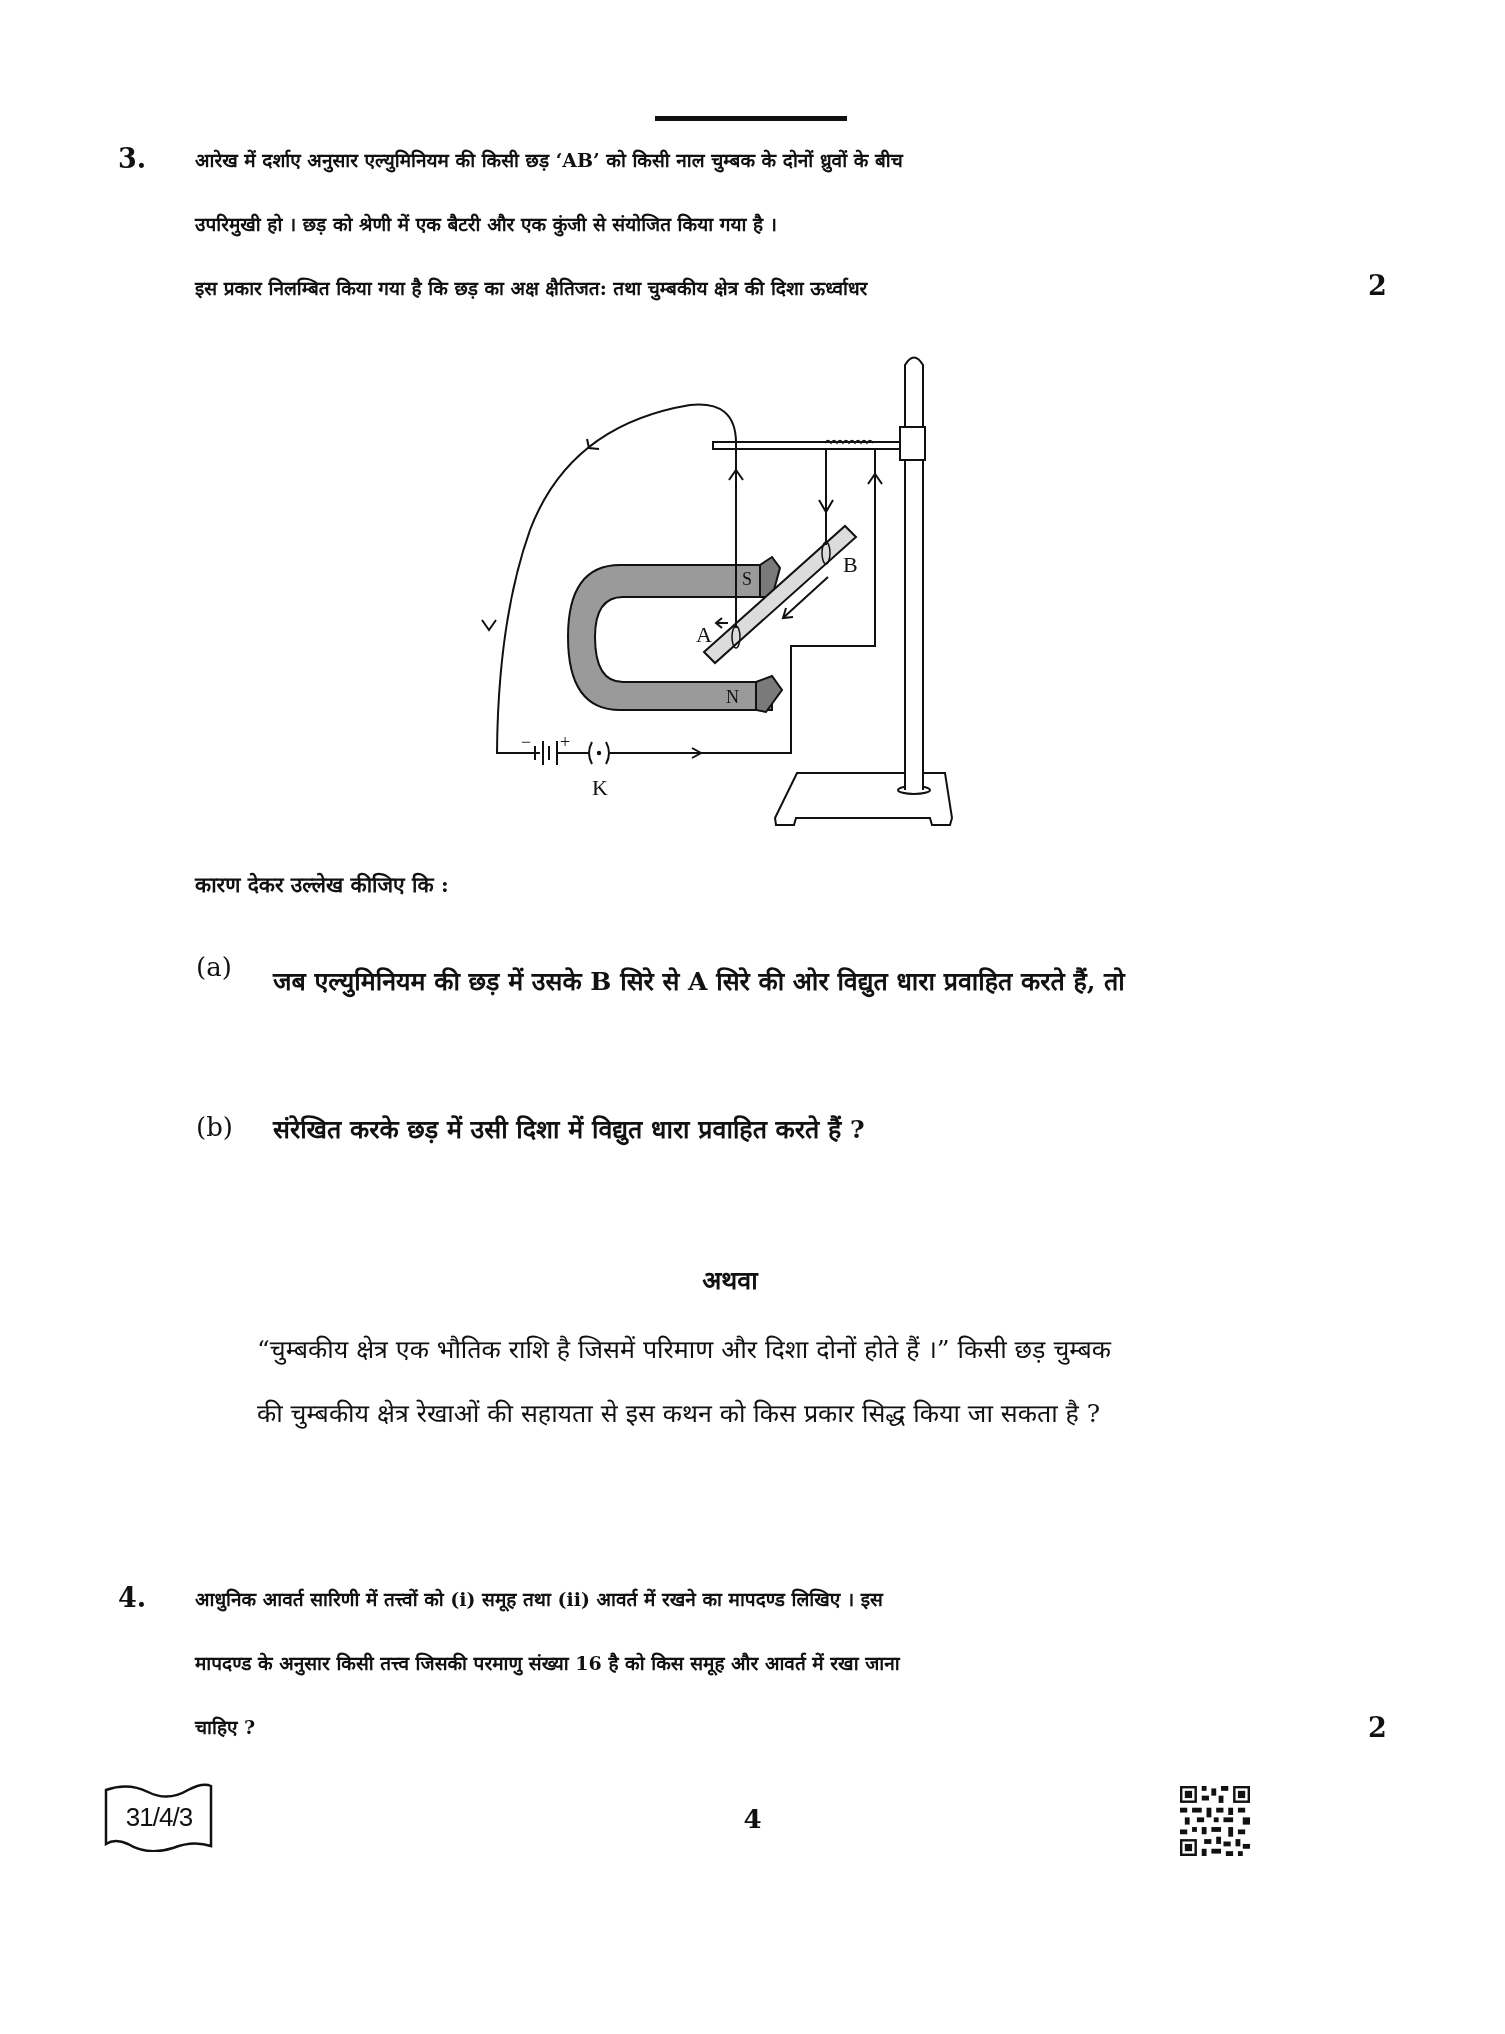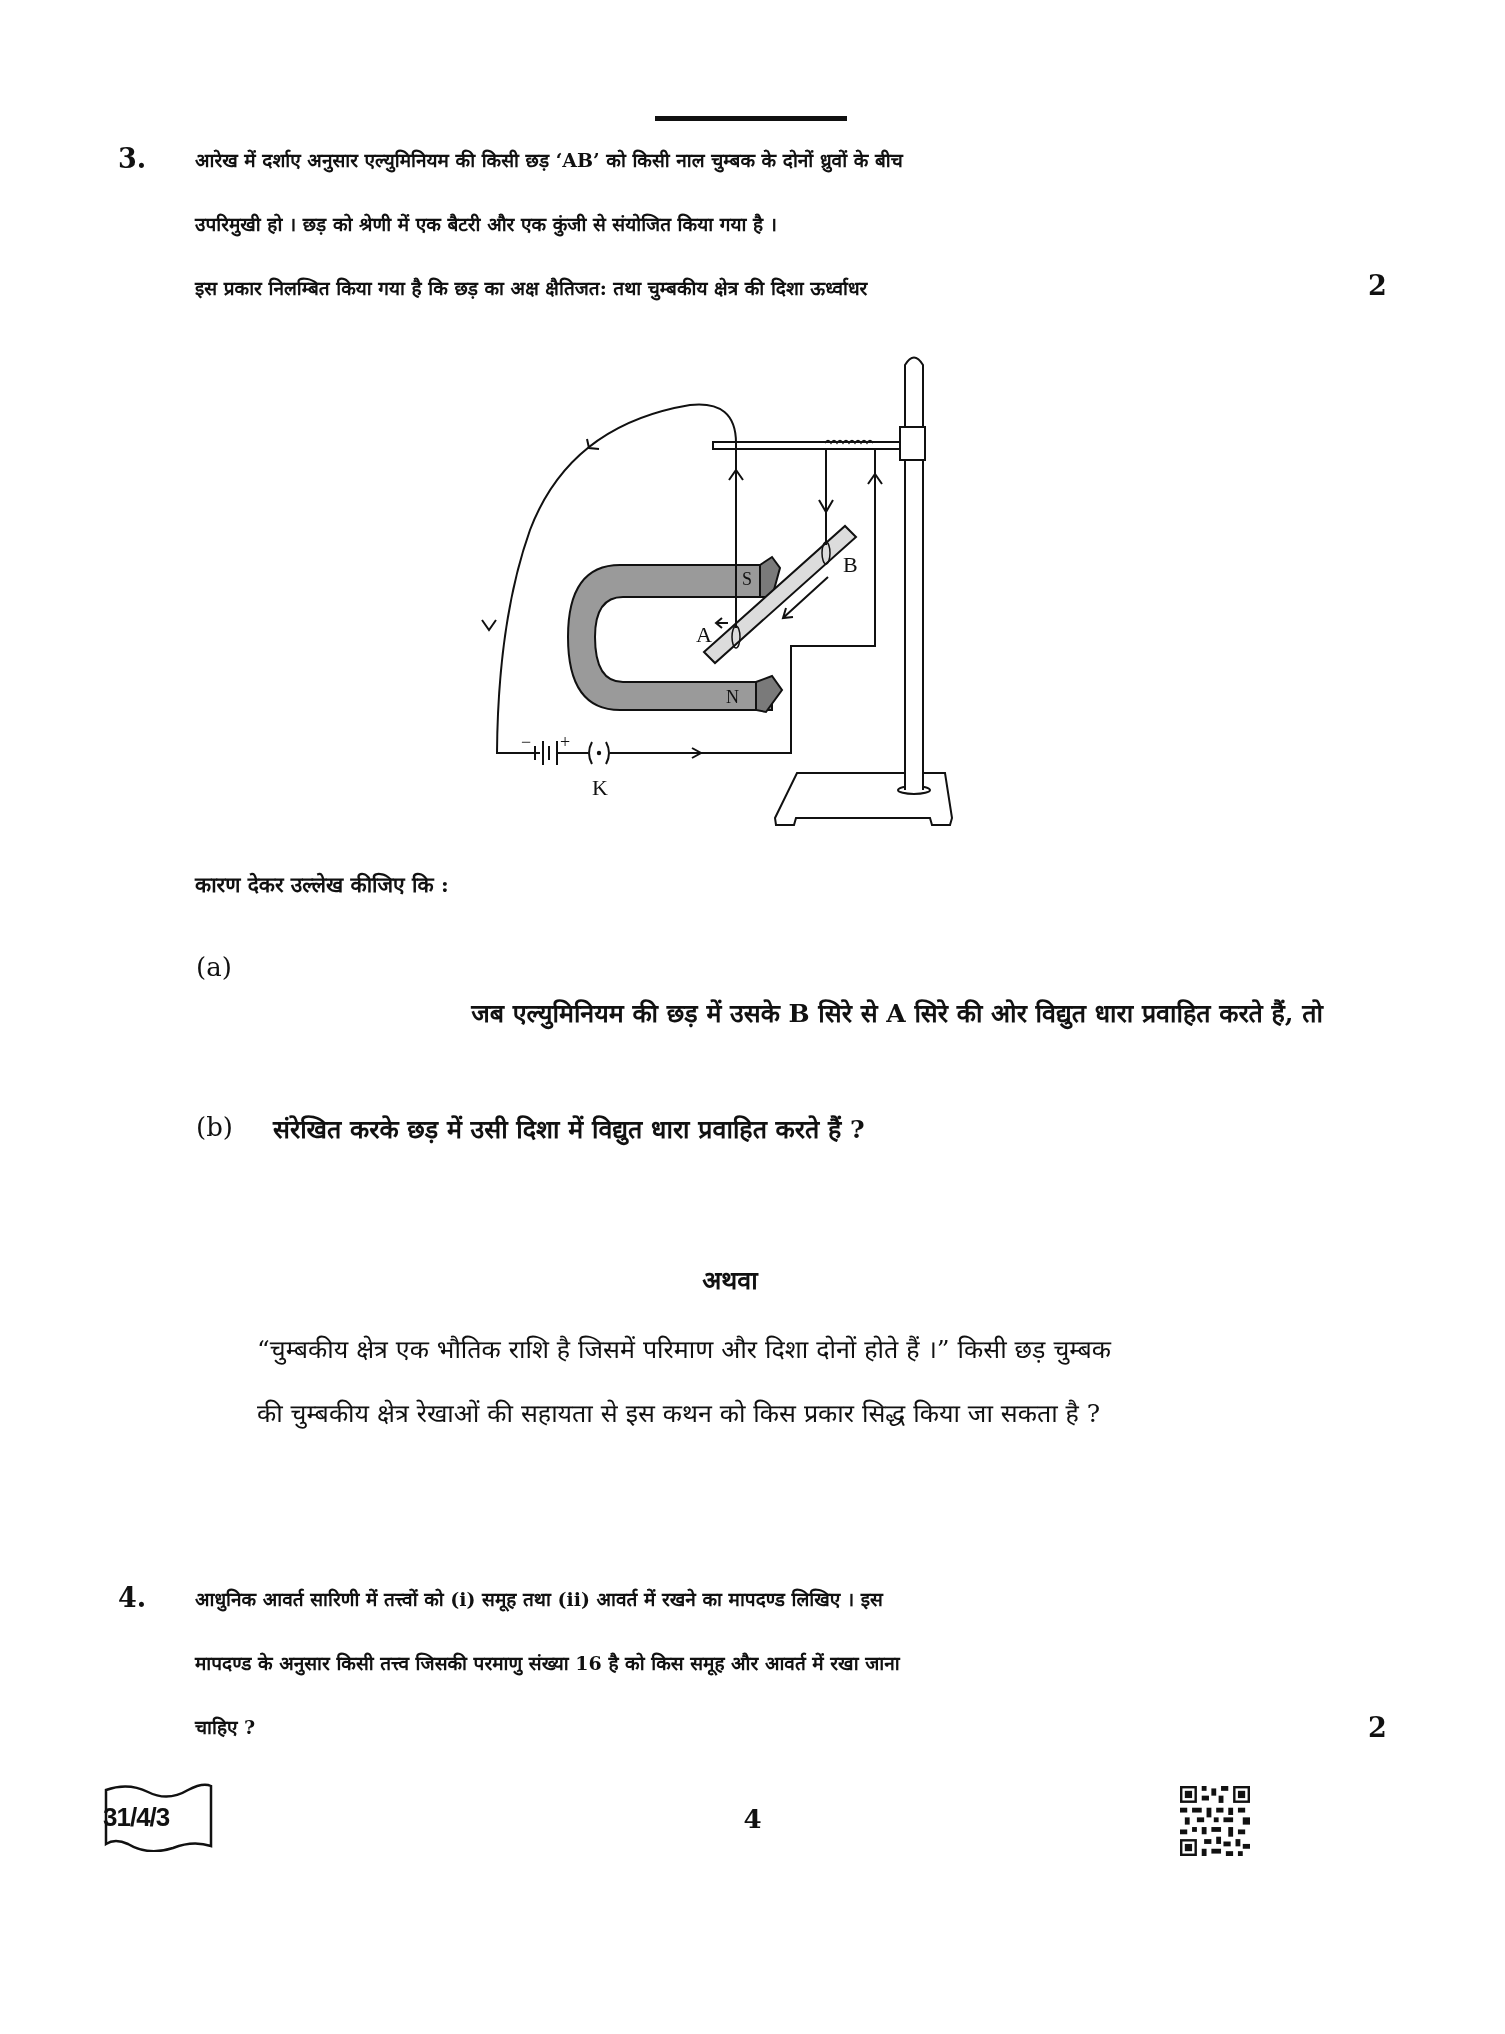--- a/index.html
+++ b/index.html
@@ -10,22 +10,22 @@
   .qtext { position: absolute; left: 195px; width: 1130px; font-size: 19px; line-height: 64px; text-align: justify; font-weight: bold; }
   .marks { position: absolute; left: 1368px; font-size: 27px; font-weight: bold; }
   .line { display: block; white-space: nowrap; }
   .diagram { position: absolute; left: 440px; top: 340px; width: 540px; height: 500px; }
   .instr { position: absolute; left: 195px; top: 870px; font-size: 21px; font-weight: bold; }
   .sub-label { position: absolute; left: 196px; font-size: 26px; }
   .sub-text { position: absolute; left: 273px; width: 1050px; font-size: 25px; line-height: 64px; font-weight: bold; }
   .or-label { position: absolute; left: 0; width: 1460px; text-align: center; top: 1262px; font-size: 25px; font-weight: bold; }
   .alt-text { position: absolute; left: 257px; top: 1318px; width: 1050px; font-size: 25px; line-height: 64px; font-weight: normal; }
   .footer-code { position: absolute; left: 103px; top: 1782px; width: 112px; height: 70px; }
-  .footer-code span { position: absolute; left: 0; top: 0; width: 112px; height: 70px; line-height: 70px; 
-                      font-family: "Liberation Sans", sans-serif; font-weight: bold; font-size: 26px; letter-spacing: -1px; }
+  .footer-code span { position: absolute; left: 0; top: 0; width: 112px; height: 70px; line-height: 70px; text-align: center;
+                      font-family: "Liberation Sans", sans-serif; font-weight: normal; font-size: 26px; letter-spacing: -1px; }
   .page-num { position: absolute; left: 0; width: 1505px; text-align: center; top: 1804px; font-size: 26px; font-weight: bold; }
   .qr { position: absolute; left: 1180px; top: 1786px; width: 70px; height: 70px; }
 </style>
 </head>
 <body>
 
 <div class="top-rule"></div>
 
 <div class="qnum" style="top:143px;">3.</div>
 <div class="qtext" style="top:128px;">
@@ -84,21 +84,21 @@
     <text x="726" y="703" font-size="18">N</text>
     <text x="592" y="795">K</text>
     <text x="521" y="748" font-size="18">−</text>
     <text x="560" y="748" font-size="18">+</text>
   </g>
 </svg>
 
 <div class="instr">कारण देकर उल्लेख कीजिए कि :</div>
 
 <div class="sub-label" style="top:952px;">(a)</div>
-<div class="sub-text" style="top:982px;text-align:right;">
+<div class="sub-text" style="top:950px;">
   <span class="line">जब एल्युमिनियम की छड़ में उसके B सिरे से A सिरे की ओर विद्युत धारा प्रवाहित करते हैं, तो</span>
 </div>
 
 <div class="sub-label" style="top:1112px;">(b)</div>
 <div class="sub-text" style="top:1098px;">
   <span class="line">संरेखित करके छड़ में उसी दिशा में विद्युत धारा प्रवाहित करते हैं ?</span>
 </div>
 
 <div class="or-label">अथवा</div>
 

